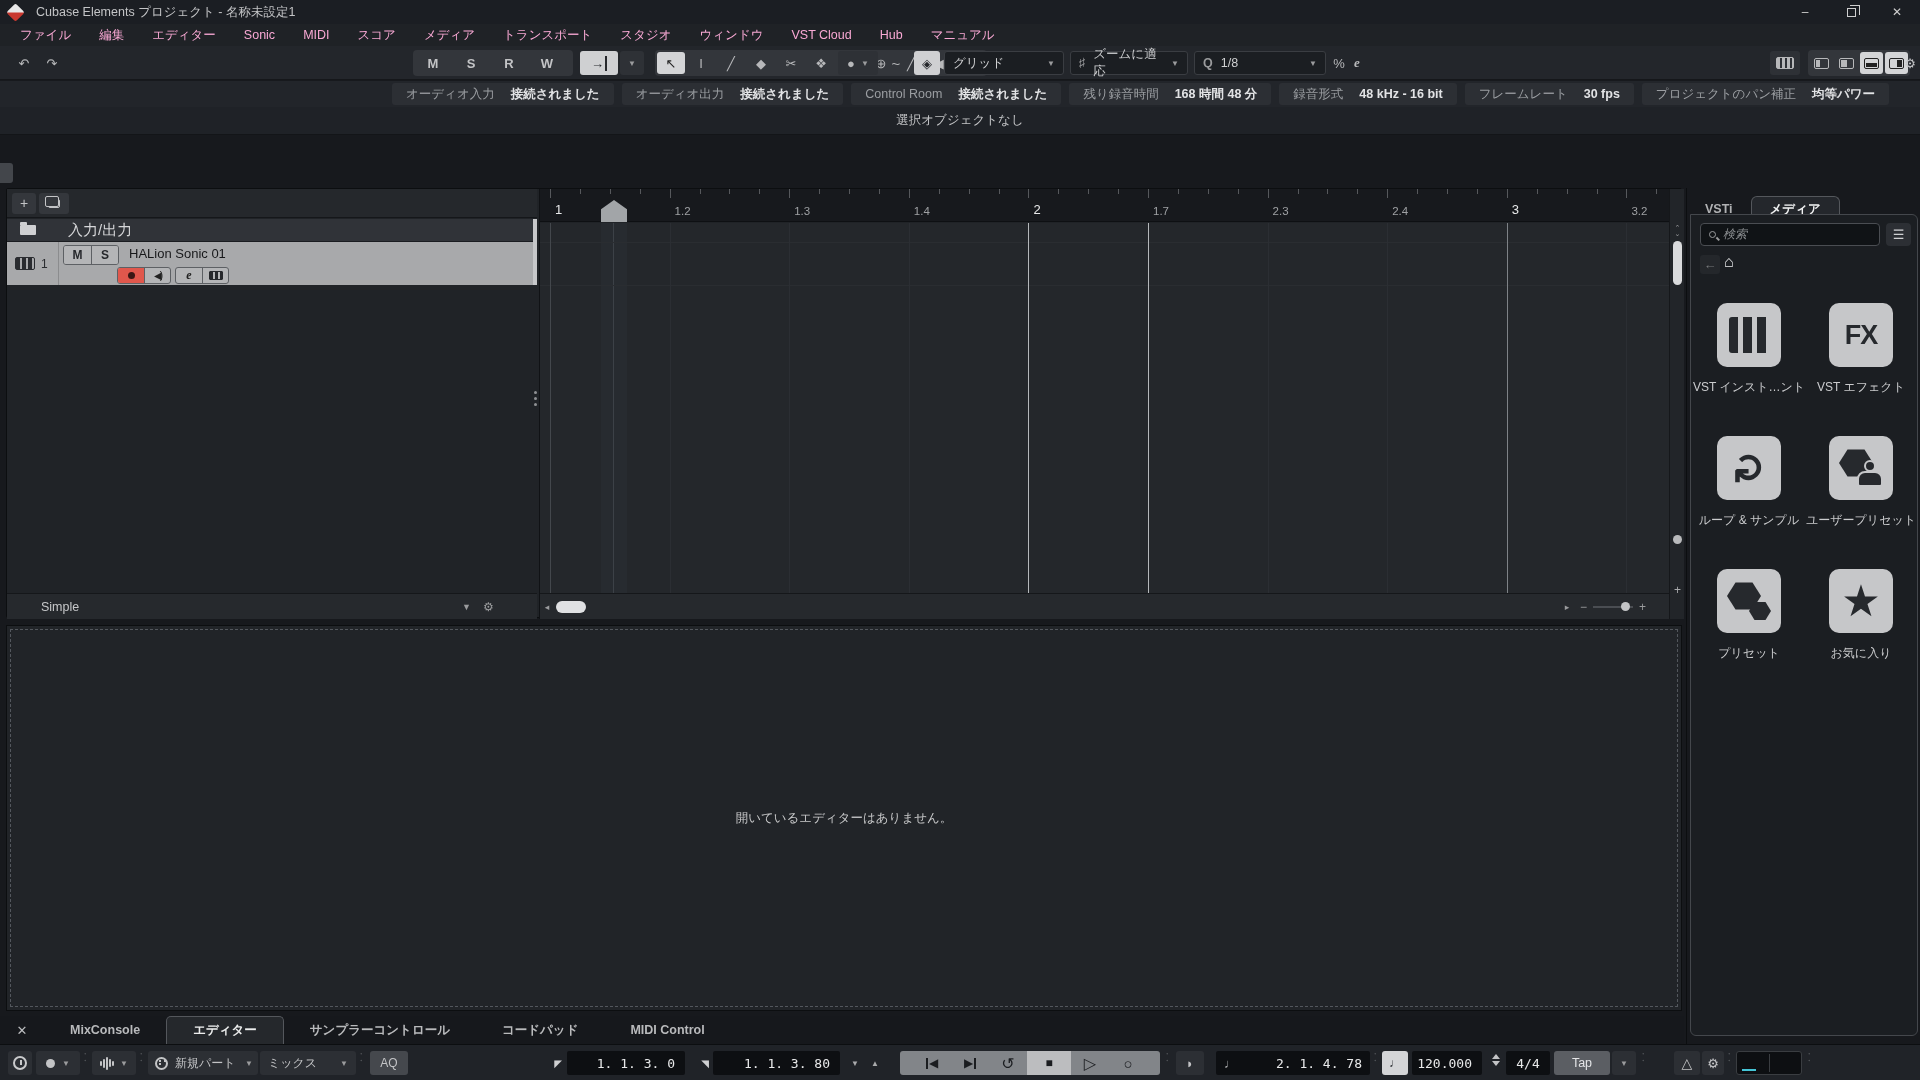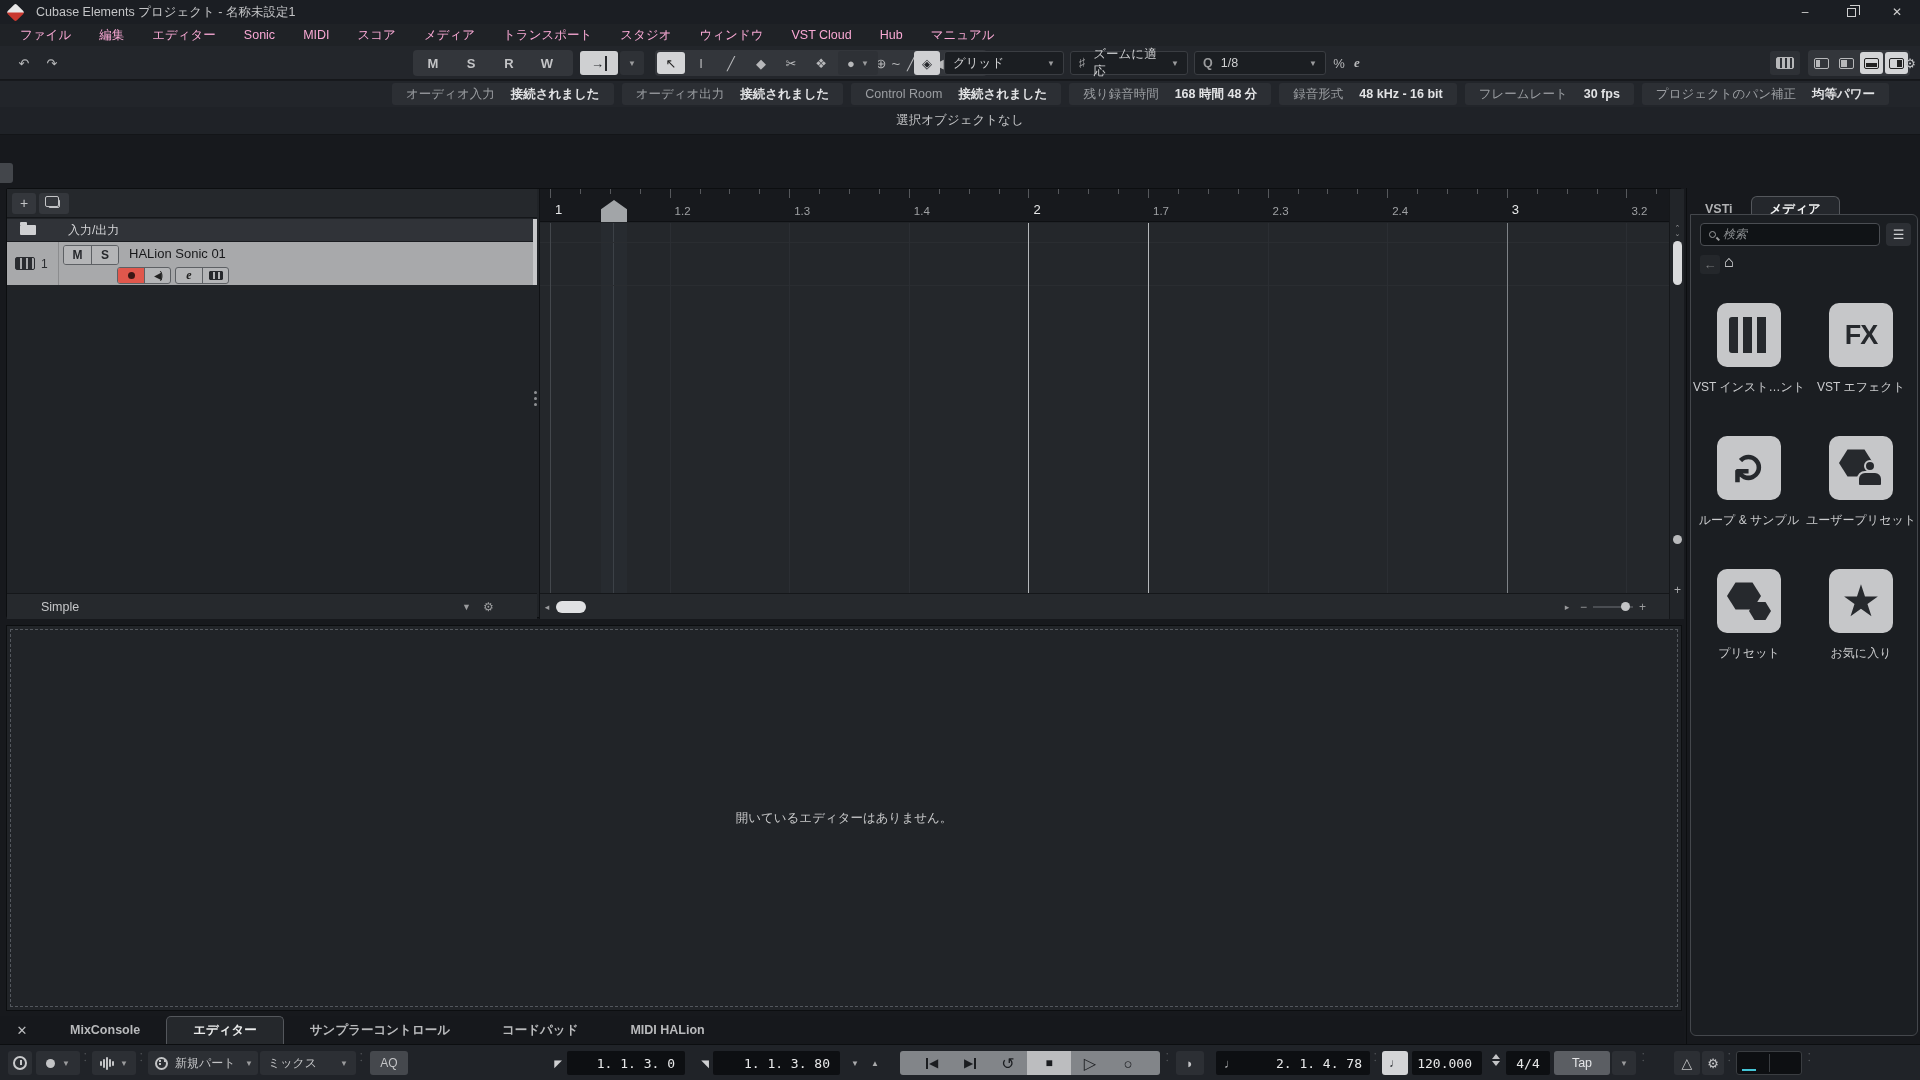--- a/index.html
+++ b/index.html
@@ -64,21 +64,21 @@
 
   
   #tracklist { position:absolute; left:0; top:0; width:530px; height:430px; }
   #tl-minibar { position:absolute; left:0; top:0; width:530px; height:29px; background:#25282c; border-bottom:1px solid #15171a; display:flex; align-items:center; padding-left:5px; gap:3px; }
   .mini-btn { height:21px; min-width:24px; background:#34373c; border-radius:3px; display:flex; align-items:center; justify-content:center; color:#c3c4c6; font-size:14px; }
   .preset-ico { width:12px; height:9px; border:1.5px solid #c3c4c6; border-radius:2px; position:relative; }
   .preset-ico::before { content:""; position:absolute; left:-4px; top:-4px; width:12px; height:9px; border:1.5px solid #c3c4c6; border-radius:2px; background:#34373c; }
   #folder-row { position:absolute; left:0; top:30px; width:526px; height:23px; background:#303338; display:flex; align-items:center; border-bottom:1px solid #1a1c20; }
   .folder-ico { width:16px; height:10px; background:#cfd0d2; border-radius:1px; position:relative; margin-left:13px; }
   .folder-ico::before { content:""; position:absolute; left:0; top:-3px; width:7px; height:3px; background:#cfd0d2; border-radius:1px 1px 0 0; }
-  #folder-label { margin-left:32px; color:#d6d7d9; font-size:12px; }
+  #folder-label { margin-left:32px; color:#d6d7d9; font-size:15px; }
   #track-row { position:absolute; left:0; top:53px; width:526px; height:43px; background:#a8a9ab; display:flex; }
   #track-left { width:52px; height:100%; border-right:1px solid #8b8c8e; display:flex; align-items:center; }
   .piano-ico { width:20px; height:13px; margin-left:8px; border-radius:2px; border:1px solid #2a2c30;
     background:repeating-linear-gradient(90deg,#2a2c30 0 4px,#a8a9ab 4px 6px); }
   #track-num { margin-left:6px; color:#2a2c30; font-size:12px; }
   #track-main { flex:1; position:relative; }
   .ms-group { position:absolute; left:4px; top:3px; height:20px; display:flex; border:1px solid #5d6064; border-radius:3px; overflow:hidden; }
   .ms-group .msb { width:27px; display:flex; align-items:center; justify-content:center; color:#26282c; font-weight:bold; font-size:12px; background:#b4b5b7; }
   .ms-group .msb + .msb { border-left:1px solid #5d6064; }
   #track-name { position:absolute; left:70px; top:4px; color:#17181a; font-size:13px; }
@@ -519,21 +519,21 @@
   </div>
 
   <div id="bottomtabs" class="abs">
     <span id="bt-close">✕</span>
     <span id="bt-list" style="display:flex;align-items:flex-end;">
 
     <span class="btab">MixConsole</span>
         <span class="btab active">エディター</span>
         <span class="btab">サンプラーコントロール</span>
         <span class="btab">コードパッド</span>
-        <span class="btab">MIDI HALion</span>
+        <span class="btab">MIDI Control</span>
       </span>
   </div>
 
   <div id="rightpanel" class="abs">
     <div id="rp-tabs">
       <span class="rp-tab">VSTi</span>
       <span class="rp-tab active">メディア</span>
     </div>
     <div id="rp-body">
       <div id="rp-search">

